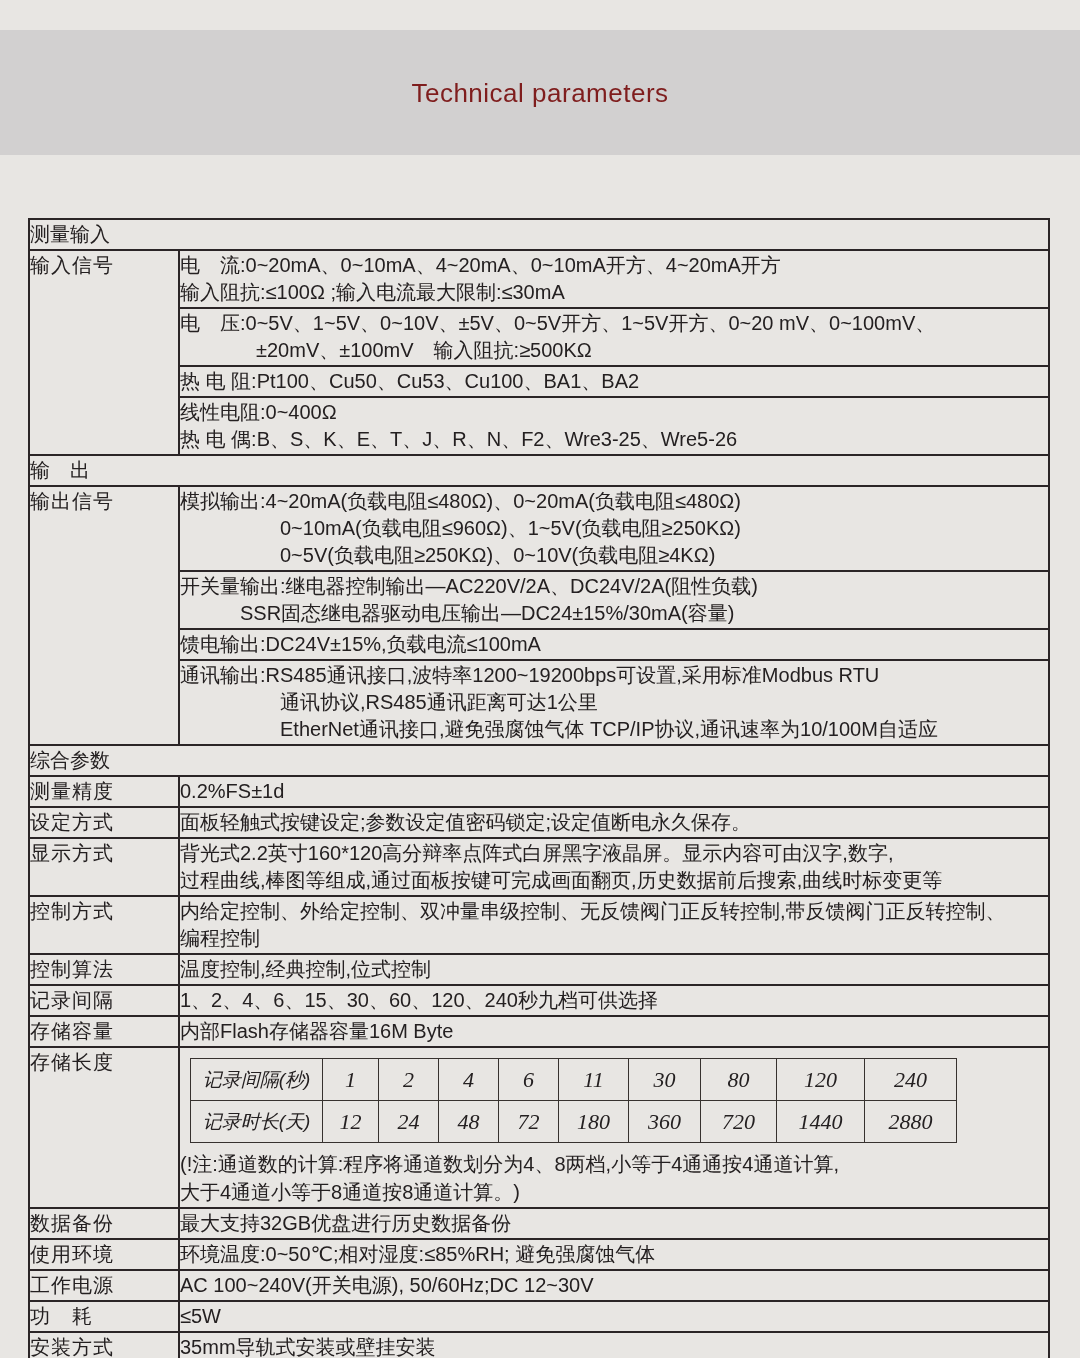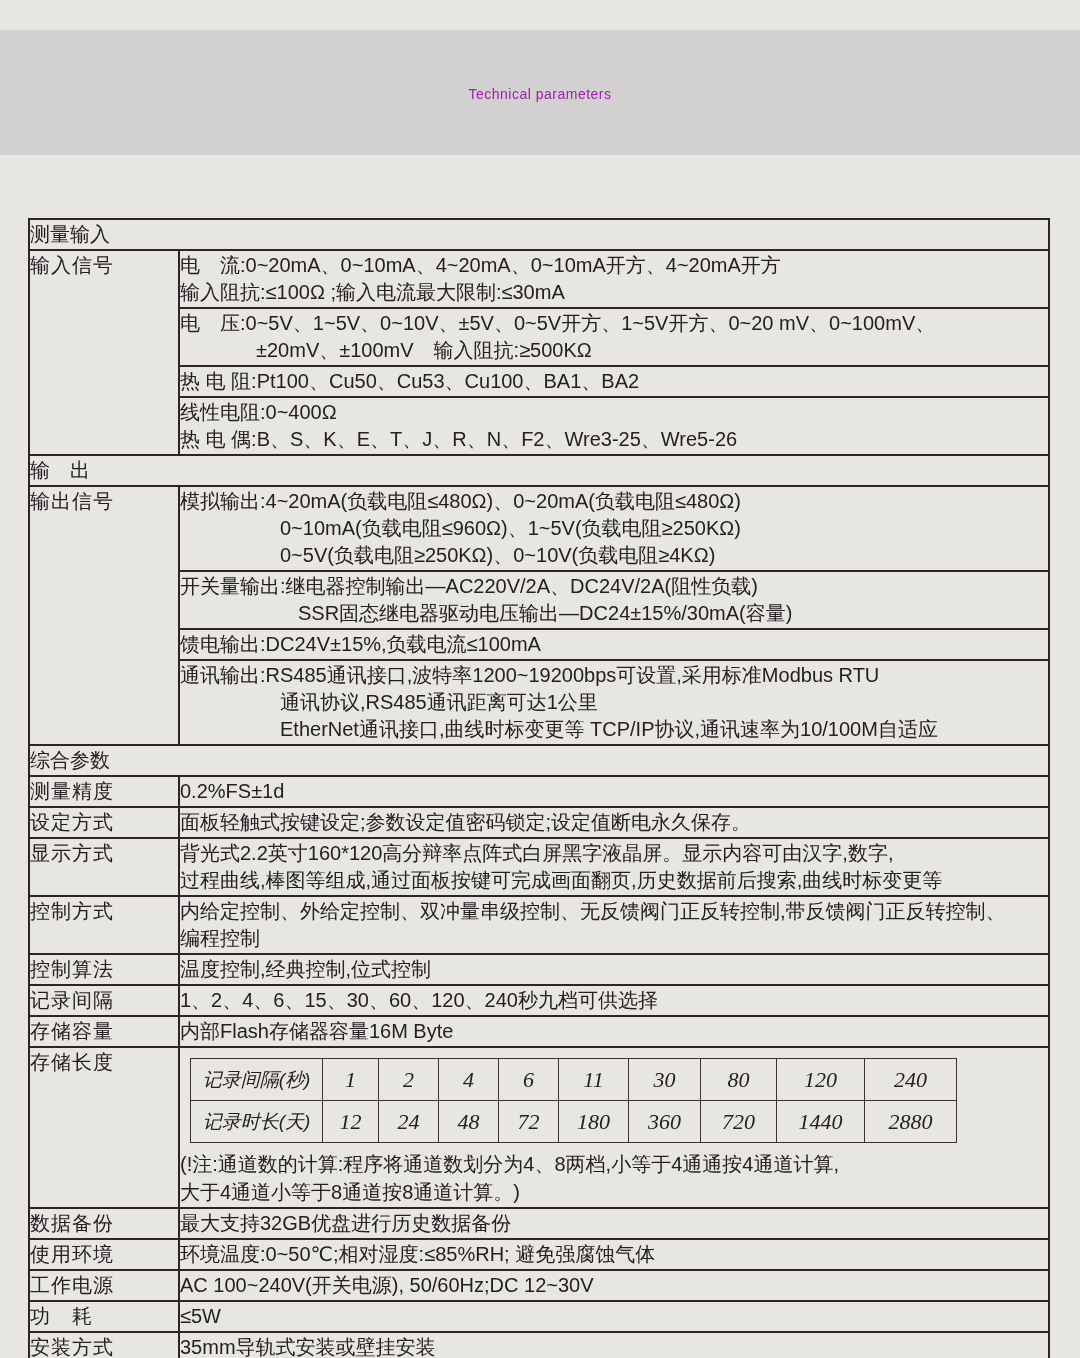--- a/index.html
+++ b/index.html
@@ -5,40 +5,40 @@
   html,body{margin:0;padding:0;background:#ffffff;}
   .page{
     width:1080px;height:1358px;position:relative;background:#e8e6e3;
     font-family:"Liberation Sans","DejaVu Sans",sans-serif;color:#242021;overflow:hidden;
   }
   .band{
     position:absolute;top:30px;left:0;width:1080px;height:125px;background:#d2d0d0;
     display:flex;flex-direction:column;align-items:center;justify-content:center;
   }
   .title{font-size:50px;font-weight:700;letter-spacing:4px;line-height:1.1;}
-  .subtitle{font-size:14px;color:#a21caf;margin-top:2px;letter-spacing:0.5px;}
+  .subtitle{font-size:26px;color:#7f1d1d;margin-top:2px;letter-spacing:0.5px;}
 
   table.spec{
     position:absolute;left:28px;top:218px;width:1022px;
     border-collapse:collapse;table-layout:fixed;
   }
   table.spec td{
     border:2px solid #2b2527;
     font-size:20px;line-height:27px;
     padding:1px 0;
     vertical-align:top;
     overflow:visible;
   }
   td.sec{padding-left:27px;height:27px;}
   td.lbl{padding-left:27px;letter-spacing:1px;}
   td.ct{padding-left:12px;padding-right:6px;}
   .line{white-space:nowrap;}
   .ind76{padding-left:76px;}
   .ind100{padding-left:100px;}
-  .ind125{padding-left:118px;}
+  .ind125{padding-left:60px;}
 
   table.mini{
     border-collapse:collapse;table-layout:fixed;
     margin:9px 0 7px 10px;
   }
   table.mini td{
     border:1px solid #37322f;
     text-align:center;vertical-align:middle;
     height:41px;padding:0;
     font-size:19px;line-height:20px;white-space:nowrap;font-style:italic;
@@ -114,21 +114,21 @@
       </tr>
       <tr>
         <td class="ct">
           <div class="line">馈电输出:DC24V±15%,负载电流≤100mA</div>
         </td>
       </tr>
       <tr>
         <td class="ct">
           <div class="line">通讯输出:RS485通讯接口,波特率1200~19200bps可设置,采用标准Modbus RTU</div>
           <div class="line ind100">通讯协议,RS485通讯距离可达1公里</div>
-          <div class="line ind100">EtherNet通讯接口,曲线时标变更等 TCP/IP协议,通讯速率为10/100M自适应</div>
+          <div class="line ind100">EtherNet通讯接口,避免强腐蚀气体 TCP/IP协议,通讯速率为10/100M自适应</div>
         </td>
       </tr>
 
       <tr>
         <td class="sec" colspan="2">综合参数</td>
       </tr>
 
       <tr>
         <td class="lbl">测量精度</td>
         <td class="ct">

